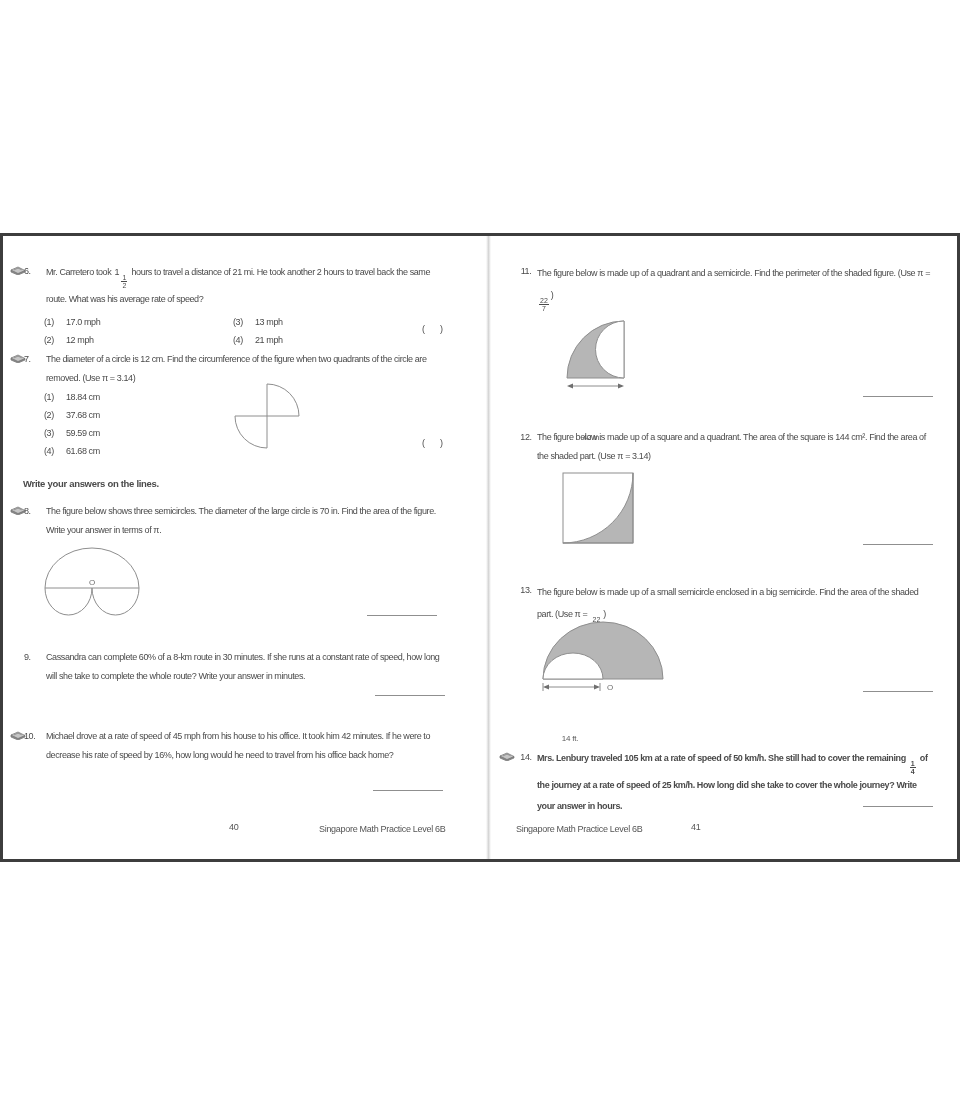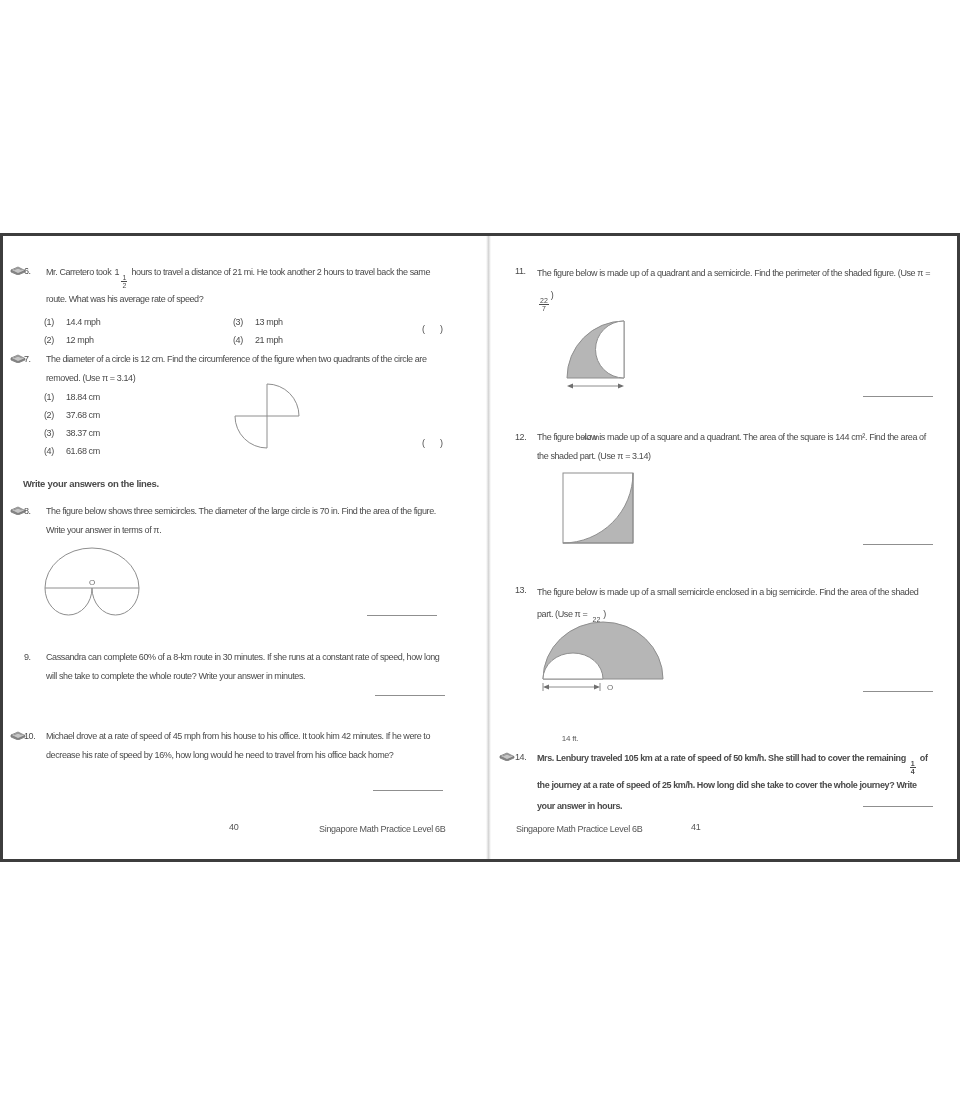--- a/index.html
+++ b/index.html
@@ -11,21 +11,21 @@
 
   .page{position:absolute;top:0;height:623px;}
   .page-left{left:0;width:483px;}
   .page-right{left:488px;width:466px;}
 
   .q{position:absolute;font-size:9px;letter-spacing:-0.4px;line-height:19px;color:#4a4a4a;}
   .page-left  .q{left:21px;width:421px;}
   .page-right .q{left:24px;width:420px;}
   .qrow{display:flex;align-items:flex-start;}
   .qnum{flex:0 0 22px;position:relative;}
-  .page-right .qnum{flex:0 0 22px;}
+  .page-right .qnum{flex:0 0 22px;text-align:center;}
   .qtext{flex:1;}
   .lh20 .qtext{line-height:20px;}
   .lh21 .qtext{line-height:21px;font-weight:bold;}
   .lh22 .qtext{line-height:22px;}
 
   .qicon{position:absolute;left:-14px;top:1px;width:16px;height:12px;}
 
   .opts6{display:grid;grid-template-columns:22px 167px 22px auto;line-height:18px;margin:4px 0 0 20px;}
   .opts7{display:grid;grid-template-columns:22px auto;line-height:18px;margin:0 0 0 20px;width:150px;}
 
@@ -67,21 +67,21 @@
         </span>
         <div class="qtext">
           <span>Mr. Carretero took </span><span class="mixedw">1</span><span class="frac">
               <span class="fn">1</span>
               <span class="fd">2</span>
             </span><span> hours to travel a distance of 21 mi. He took another 2 hours to travel back the same route. What was his average rate of speed?</span>
         </div>
       </div>
       <div class="opts6">
         <span>(1)</span>
-        <span>14.4 mph</span>
+        <span>17.0 mph</span>
         <span>(3)</span>
         <span>13 mph</span>
         <span>(2)</span>
         <span>12 mph</span>
         <span>(4)</span>
         <span>21 mph</span>
       </div>
       <span class="bracket" style="top:58px">(&nbsp;&nbsp;&nbsp;&nbsp;&nbsp;&nbsp;)</span>
     </div>
 
@@ -100,21 +100,21 @@
         <div class="qtext">
           <span>The diameter of a circle is 12 cm. Find the circumference of the figure when two quadrants of the circle are removed. (Use π = 3.14)</span>
         </div>
       </div>
       <div class="opts7">
         <span>(1)</span>
         <span>18.84 cm</span>
         <span>(2)</span>
         <span>37.68 cm</span>
         <span>(3)</span>
-        <span>38.37 cm</span>
+        <span>59.59 cm</span>
         <span>(4)</span>
         <span>61.68 cm</span>
       </div>
       <div class="fig" style="left:209px;top:32px">
         <svg width="68" height="68" viewBox="0 0 68 68" fill="none" stroke="#8e8e8e" stroke-width="1">
           <path d="M34,2 A32,32 0 0 1 66,34"></path>
           <path d="M2,34 A32,32 0 0 0 34,66"></path>
           <line x1="34" y1="2" x2="34" y2="66"></line>
           <line x1="2" y1="34" x2="66" y2="34"></line>
         </svg>

